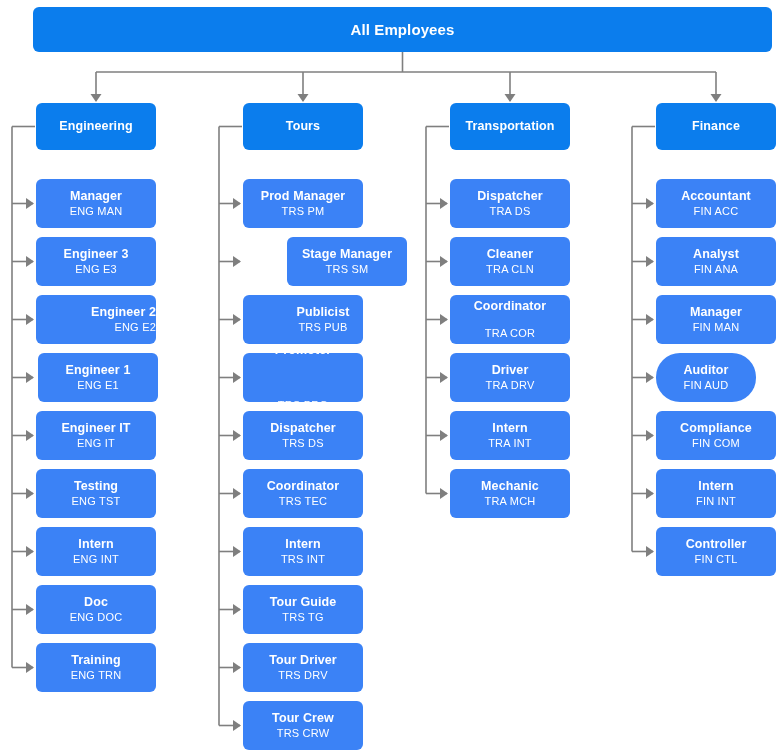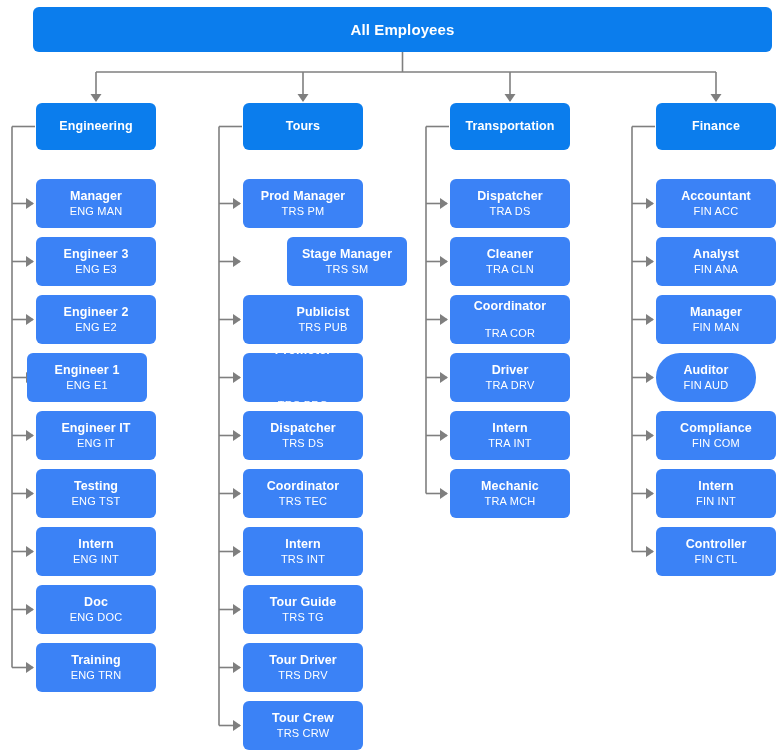--- a/index.html
+++ b/index.html
@@ -175,25 +175,25 @@
       <div class="node node-root" style="left: 33px; top: 7px; width: 739px; height: 45px;">All Employees</div>
       <div class="node node-dept" style="left: 36px; top: 103px; width: 120px; height: 47px;">Engineering</div>
       <div class="node node-leaf" style="left: 36px; top: 179px; width: 120px; height: 49px;">
         <span class="leaf-title">Manager</span>
         <span class="leaf-code">ENG MAN</span>
       </div>
       <div class="node node-leaf" style="left: 36px; top: 237px; width: 120px; height: 49px;">
         <span class="leaf-title">Engineer 3</span>
         <span class="leaf-code">ENG E3</span>
       </div>
-      <div class="node node-leaf" style="left: 36px; top: 295px; width: 120px; height: 49px;">
+      <div class="node node-leaf" style="left: 36px; top: 295px; width: 120px; height: 49px; align-items: flex-end;">
         <span class="leaf-title">Engineer 2</span>
         <span class="leaf-code">ENG E2</span>
       </div>
-      <div class="node node-leaf" style="left: 27px; top: 353px; width: 120px; height: 49px;">
+      <div class="node node-leaf" style="left: 38px; top: 353px; width: 120px; height: 49px;">
         <span class="leaf-title">Engineer 1</span>
         <span class="leaf-code">ENG E1</span>
       </div>
       <div class="node node-leaf" style="left: 36px; top: 411px; width: 120px; height: 49px;">
         <span class="leaf-title">Engineer IT</span>
         <span class="leaf-code">ENG IT</span>
       </div>
       <div class="node node-leaf" style="left: 36px; top: 469px; width: 120px; height: 49px;">
         <span class="leaf-title">Testing</span>
         <span class="leaf-code">ENG TST</span>

